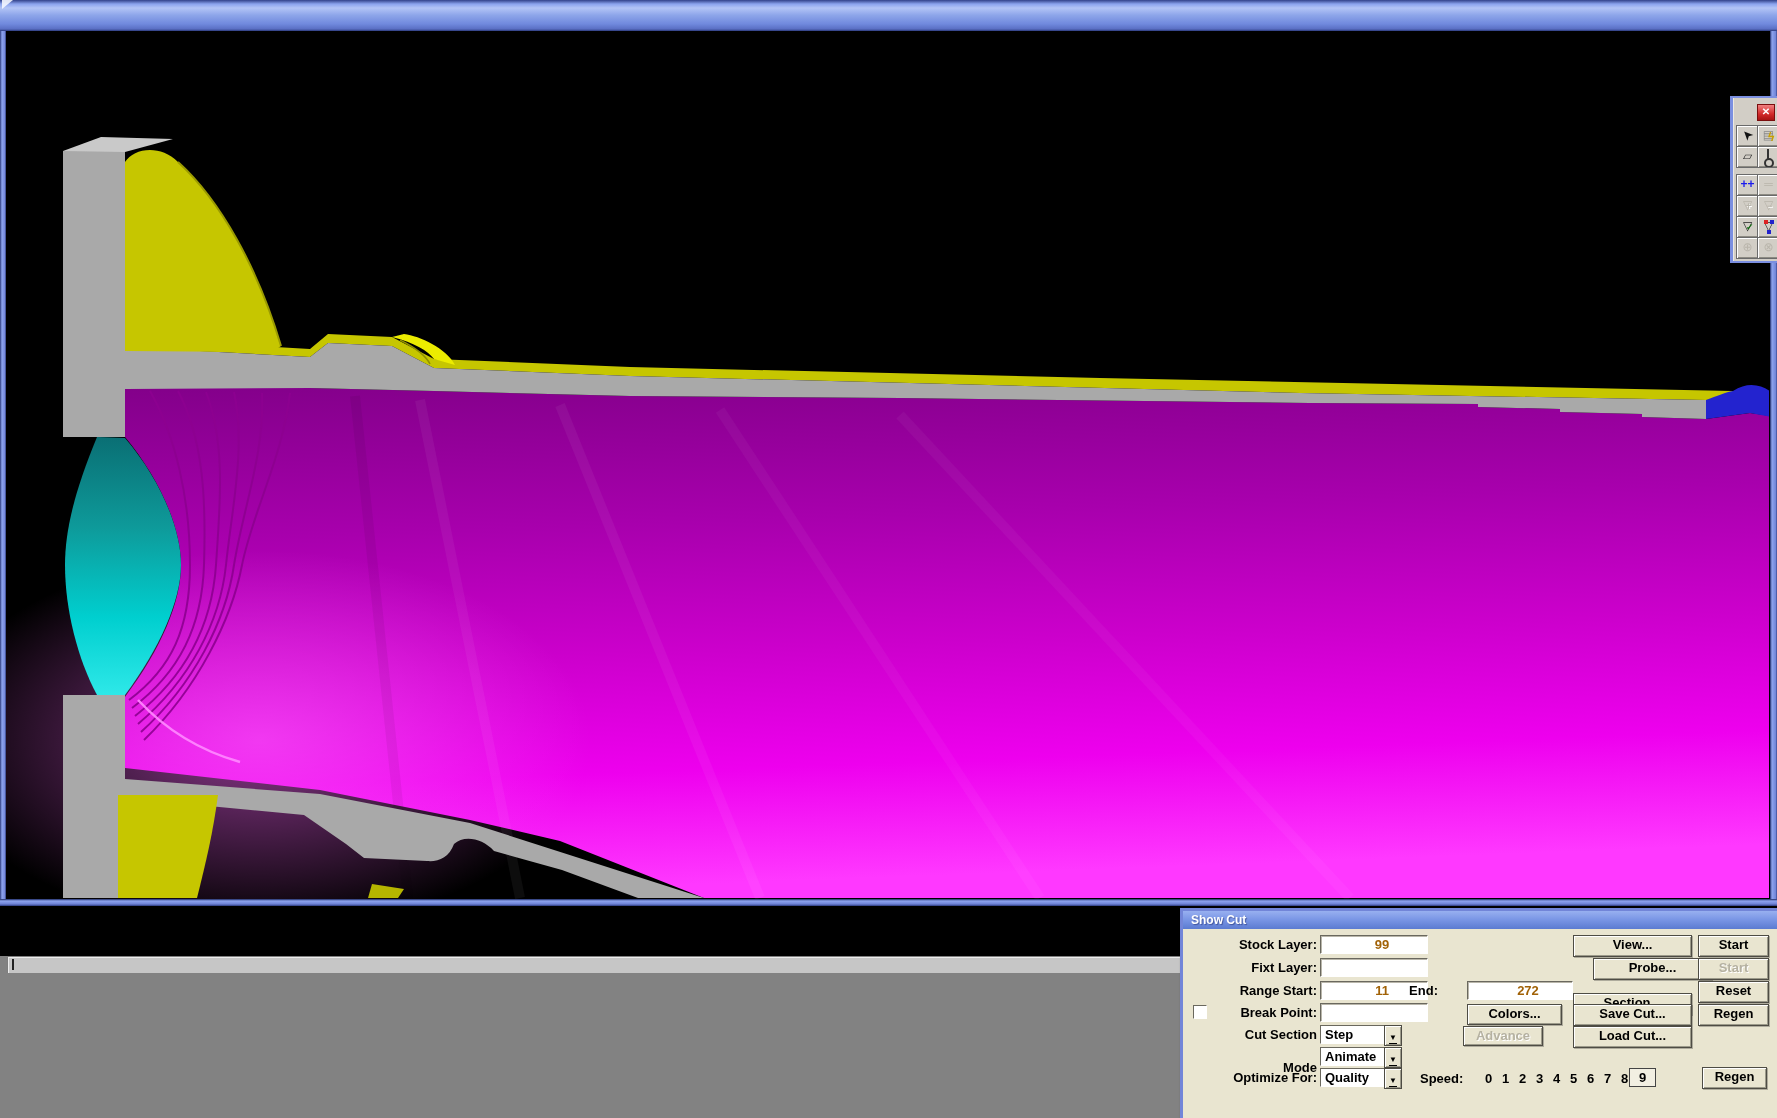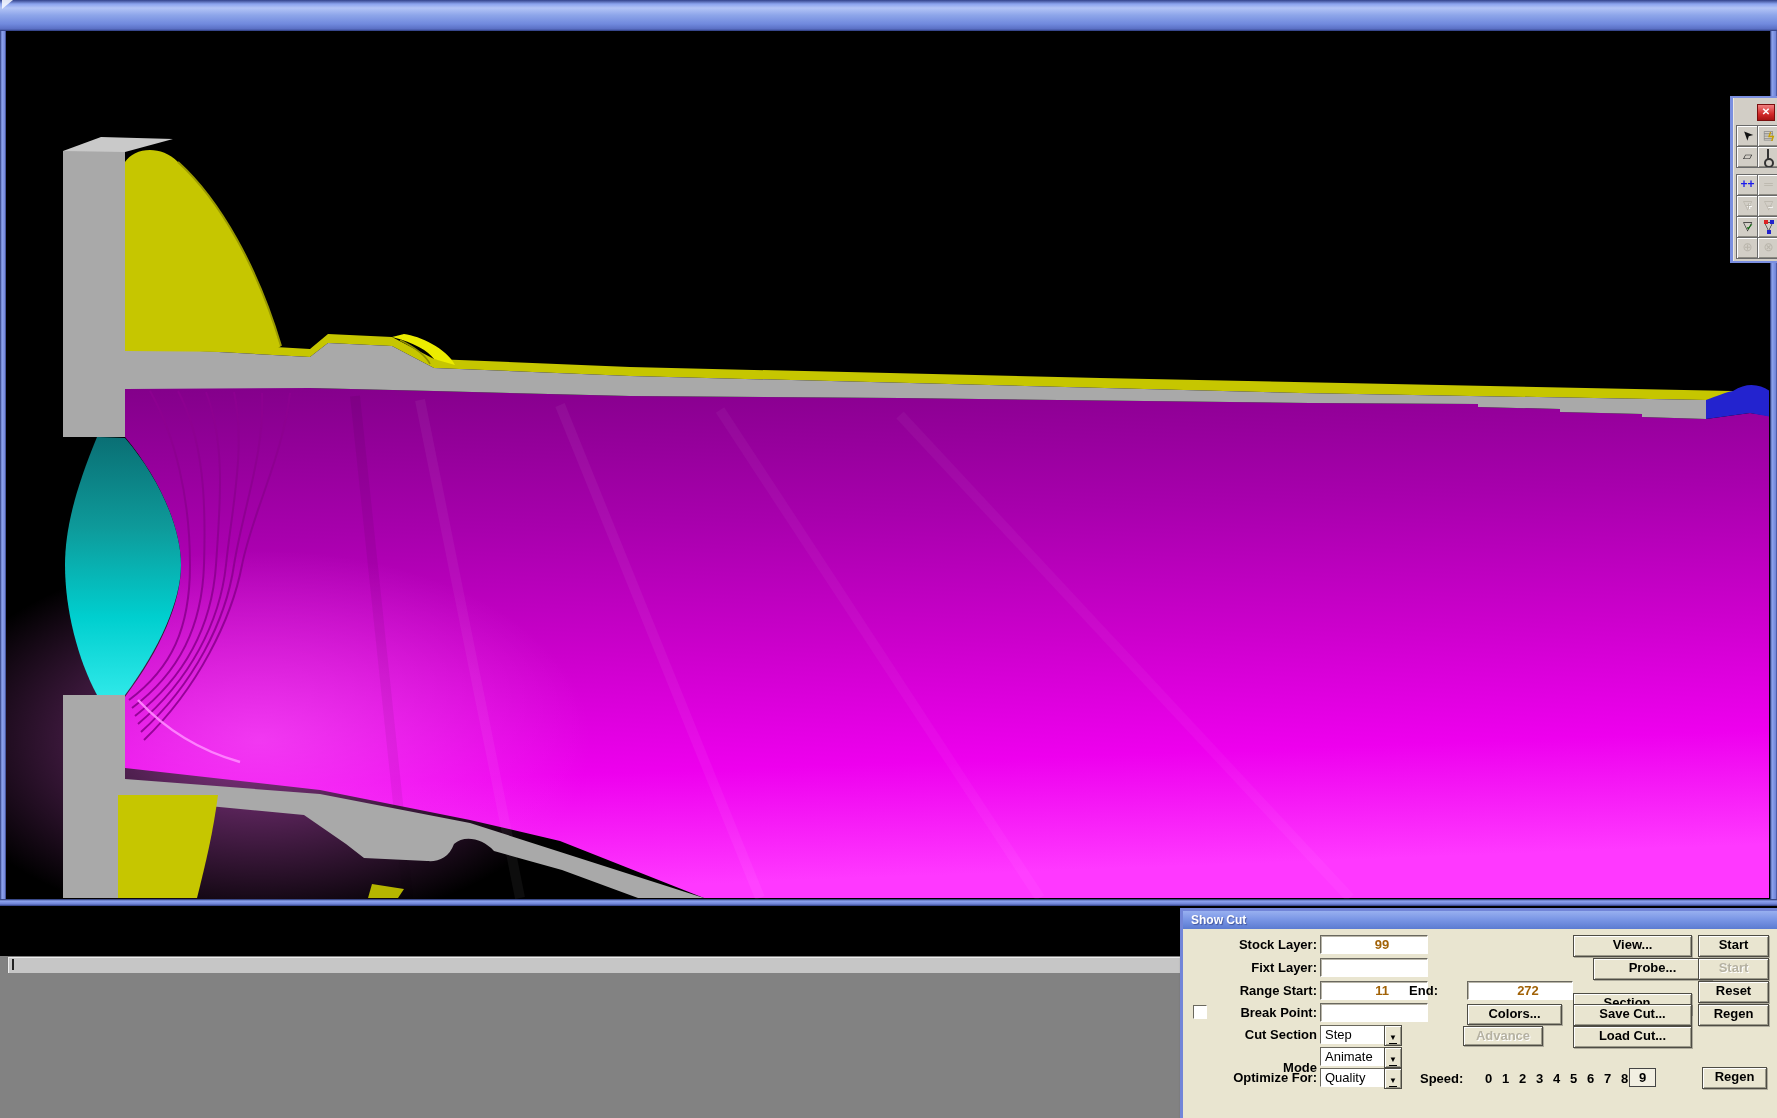--- a/index.html
+++ b/index.html
@@ -60,21 +60,21 @@
     box-shadow:inset 1px 1px 0 #b9b6aa;font-size:13px;font-weight:bold;color:#a16207;
     padding:1px 0 0 16px;height:16px;text-align:center;}
   .btn{position:absolute;background:#e9e5d0;border:1px solid #4e4c44;
     box-shadow:inset 1px 1px 0 #fff,inset -1px -1px 0 #9c9a8a,1px 1px 0 rgba(0,0,0,.25);
     font-family:"Liberation Sans",sans-serif;font-size:13px;font-weight:bold;color:#000;
     text-align:center;padding:0;line-height:18px;cursor:default;}
   .btn.dis{color:#b5b1a1;text-shadow:1px 1px 0 #fff;}
   .cbx{position:absolute;width:12px;height:12px;background:#fff;border:1px solid;
     border-color:#6a685e #fff #fff #6a685e;}
   .combo-txt{position:absolute;background:#fff;border:1px solid;border-color:#6a685e #fff #fff #6a685e;
-    font-size:13px;font-weight:normal;padding:1px 0 0 4px;height:16px;width:59px;}
+    font-size:13px;font-weight:bold;padding:1px 0 0 4px;height:16px;width:59px;}
   .combo-arr{position:absolute;width:16px;height:19px;background:#e9e5d0;border:1px solid #4e4c44;
     box-shadow:inset 1px 1px 0 #fff,inset -1px -1px 0 #9c9a8a;text-align:center;}
   .combo-arr span{display:inline-block;margin-top:3px;font-size:8px;line-height:8px;border-bottom:1px solid #000;padding-bottom:1px;color:#000;}
   .speedrow{position:absolute;font-size:13px;font-weight:bold;color:#000;}
   .sp-digit{display:inline-block;width:13px;text-align:center;margin-right:4px;}
   .sp-box{position:absolute;width:25px;height:17px;background:#f2efe2;border:1px solid #444;
     text-align:center;font-size:13px;font-weight:bold;line-height:17px;}
 </style>
 </head>
 <body>

